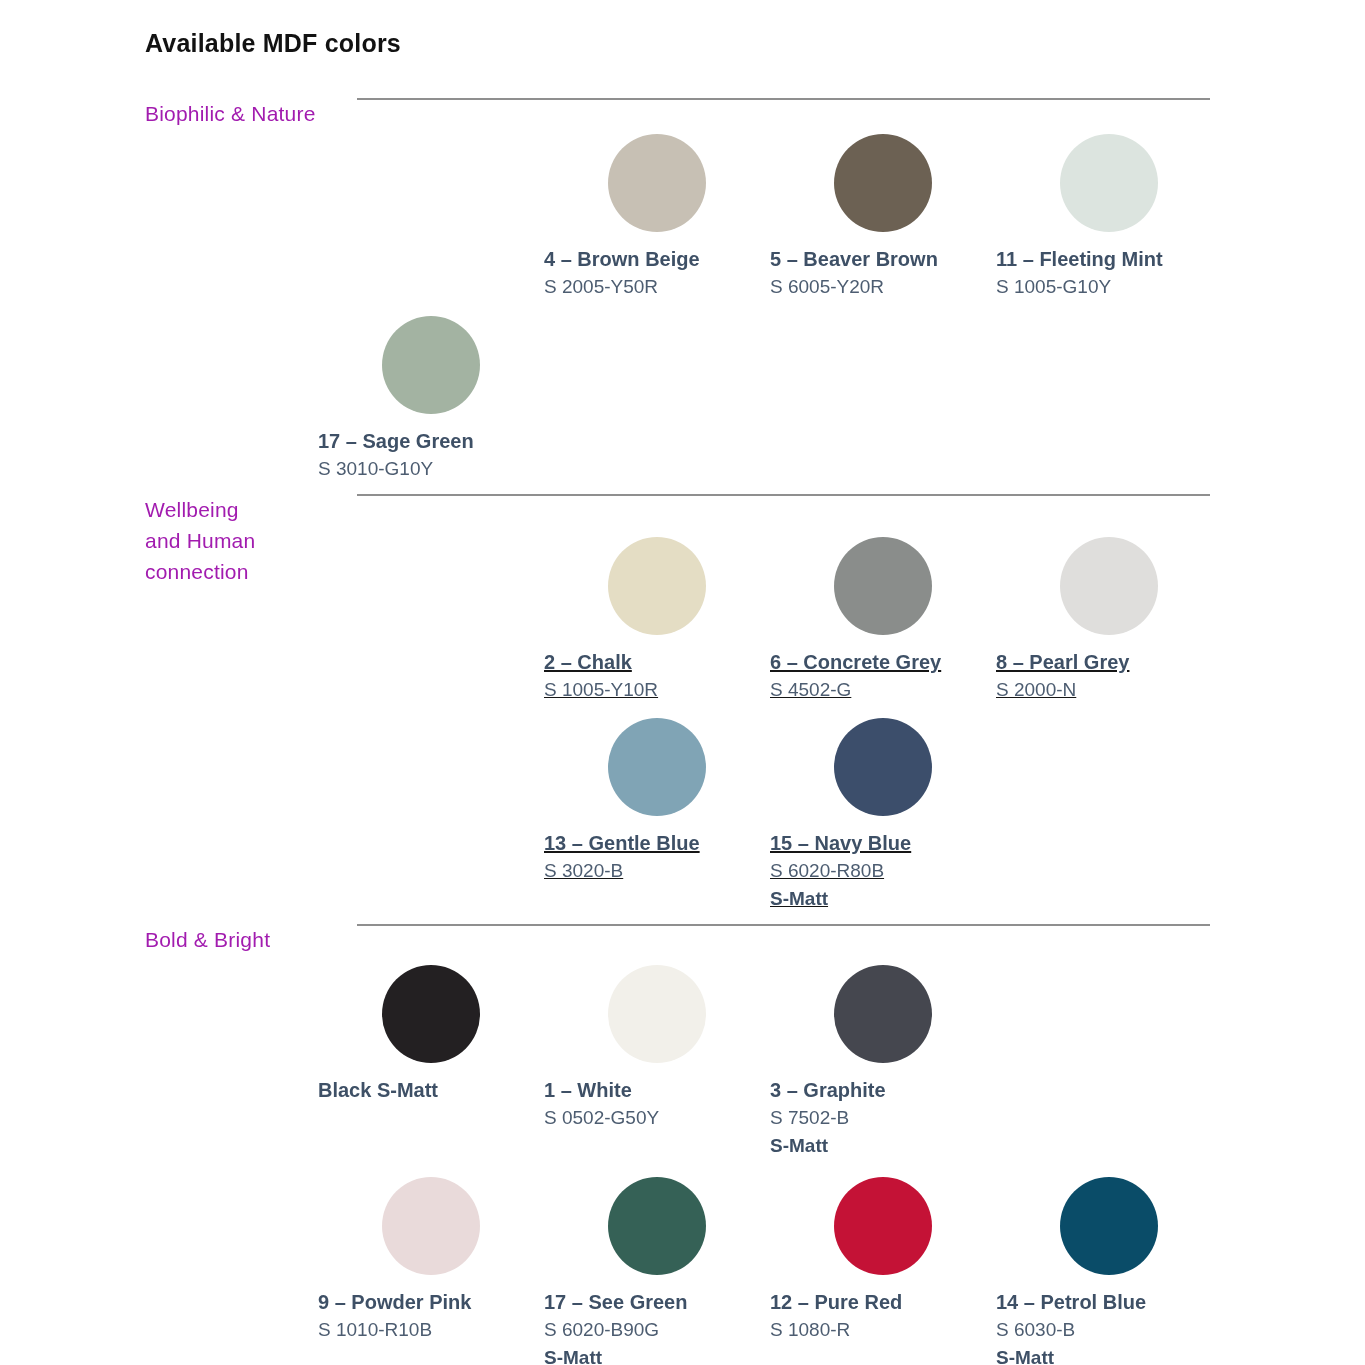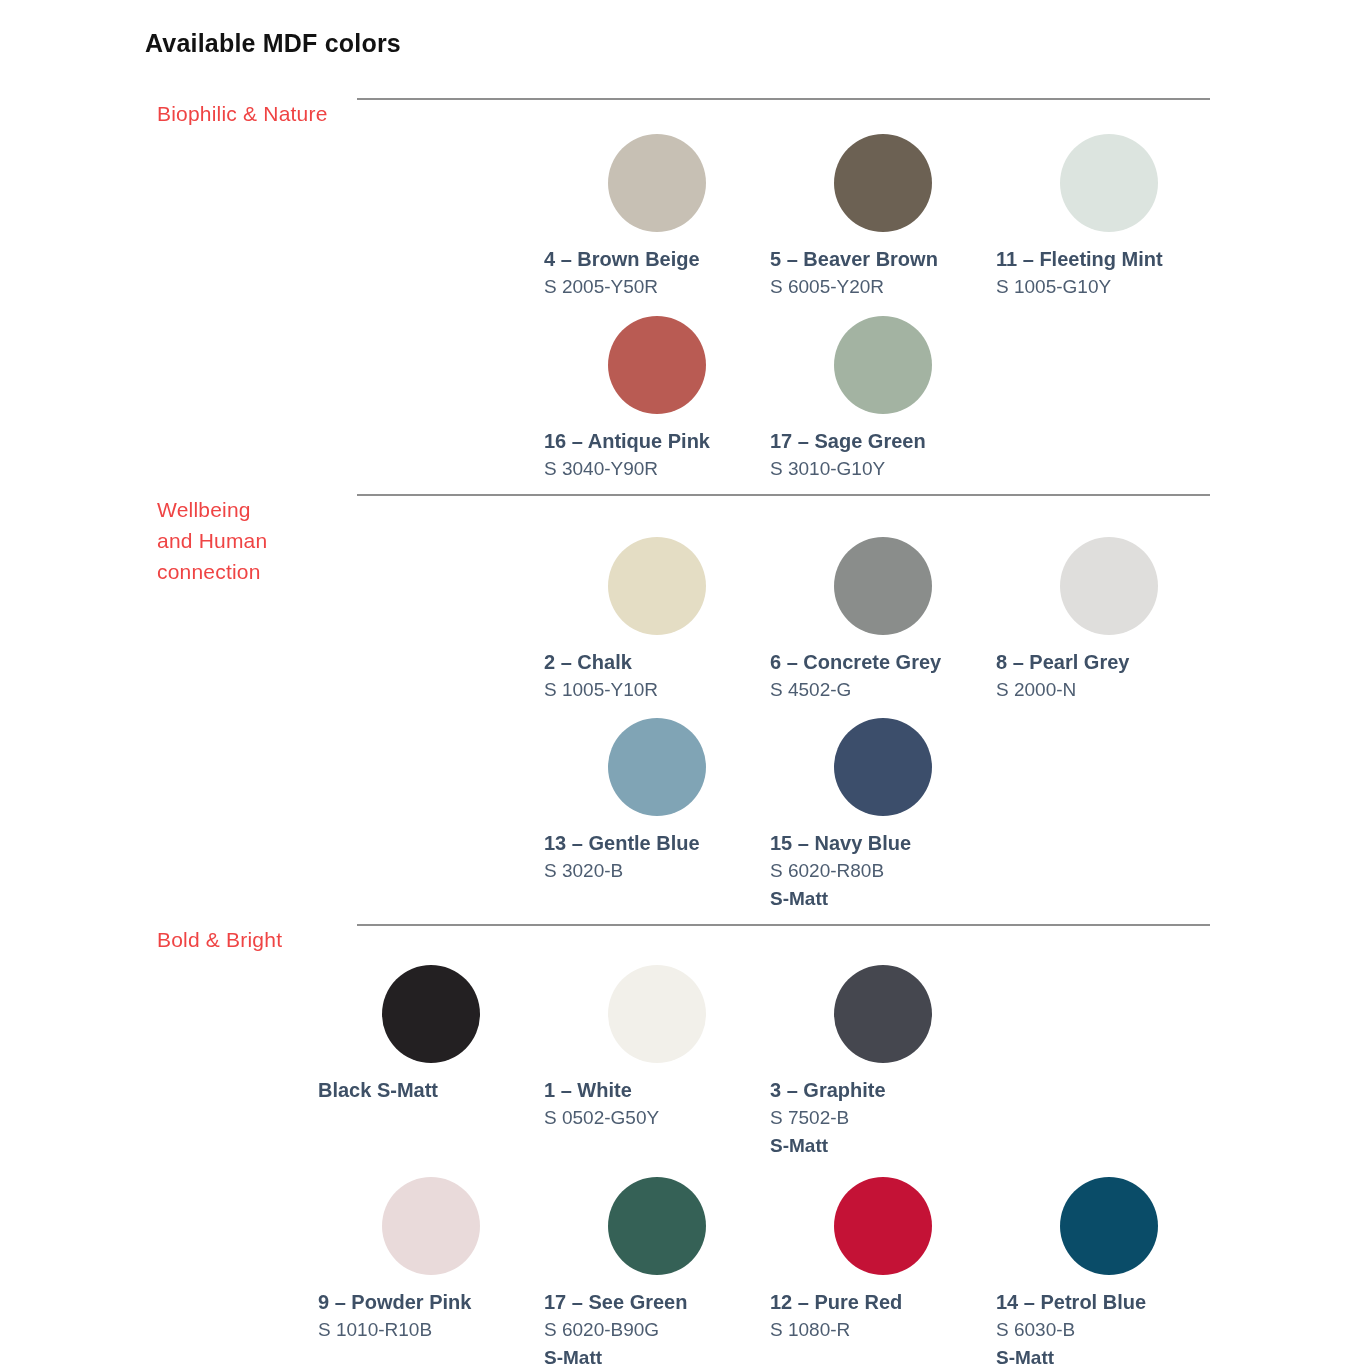--- a/index.html
+++ b/index.html
@@ -31,26 +31,26 @@
   }
   .section { }
   .section-header {
     position: relative;
     margin-left: 145px;
     margin-right: 155px;
     min-height: 31px;
   }
   .section-label {
     position: absolute;
-    left: 12px;
+    left: 0;
     top: 0;
     width: 212px;
     font-size: 21px;
     line-height: 31px;
-    color: #ef4444;
+    color: #a21caf;
     letter-spacing: 0.2px;
   }
   .section-rule {
     margin-left: 212px;
     margin-top: 11px;
     height: 1.5px;
     background: #8f8f8f;
   }
   .rows { }
   .swatch-row {
@@ -91,21 +91,21 @@
     width: 853px;
     height: 1.5px;
     background: #8f8f8f;
     margin-top: 3px;
   }
   
   .section-0 { margin-top: 40px; }
   .section-0 .rows { margin-top: 5px; }
   .section-0 .row-1 { margin-top: 15px; }
   .section-1 { margin-top: 1px; }
-  .section-1 .rows { margin-top: 12px; }
+  .section-1 .rows { margin-top: 12px; text-decoration: underline; }
   .section-1 .row-1 { margin-top: 14px; }
   .section-2 { margin-top: 4px; }
   .section-2 .rows { margin-top: 10px; }
   .section-2 .row-1 { margin-top: 17px; }
 </style>
 </head>
 <body>
 
 <div class="page">
   <h1 class="title">Available MDF colors</h1>
@@ -129,25 +129,20 @@
               <div class="swatch-name">5 – Beaver Brown</div>
               <div class="swatch-code">S 6005-Y20R</div>
             </div>
             <div class="swatch">
               <div class="dot" style="background: rgb(220, 228, 223);"></div>
               <div class="swatch-name">11 – Fleeting Mint</div>
               <div class="swatch-code">S 1005-G10Y</div>
             </div>
           </div>
           <div class="swatch-row row-1">
-            <div class="swatch" style="grid-column-start: 2;">
-              <div class="dot" style="background: rgb(185, 91, 83);"></div>
-              <div class="swatch-name">16 – Antique Pink</div>
-              <div class="swatch-code">S 3040-Y90R</div>
-            </div>
             <div class="swatch">
               <div class="dot" style="background: rgb(163, 179, 162);"></div>
               <div class="swatch-name">17 – Sage Green</div>
               <div class="swatch-code">S 3010-G10Y</div>
             </div>
           </div>
         </div>
       </div>
       <div class="section section-1">
         <div class="section-header">

